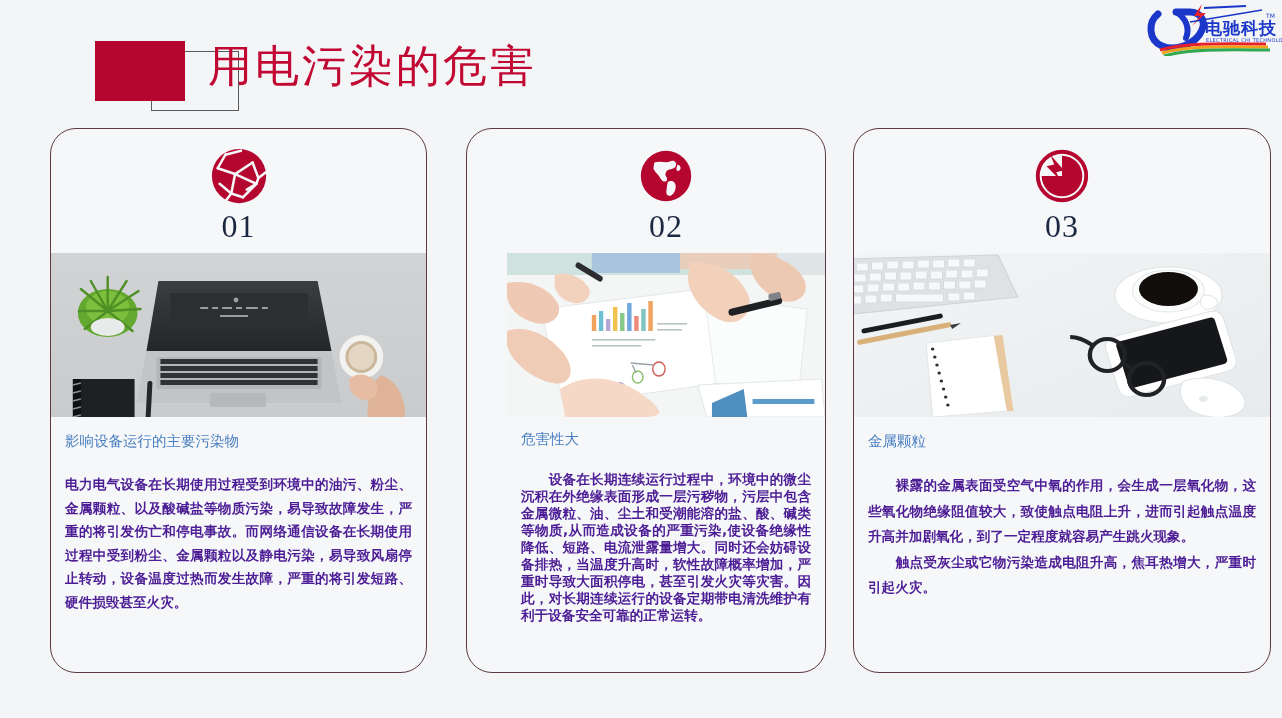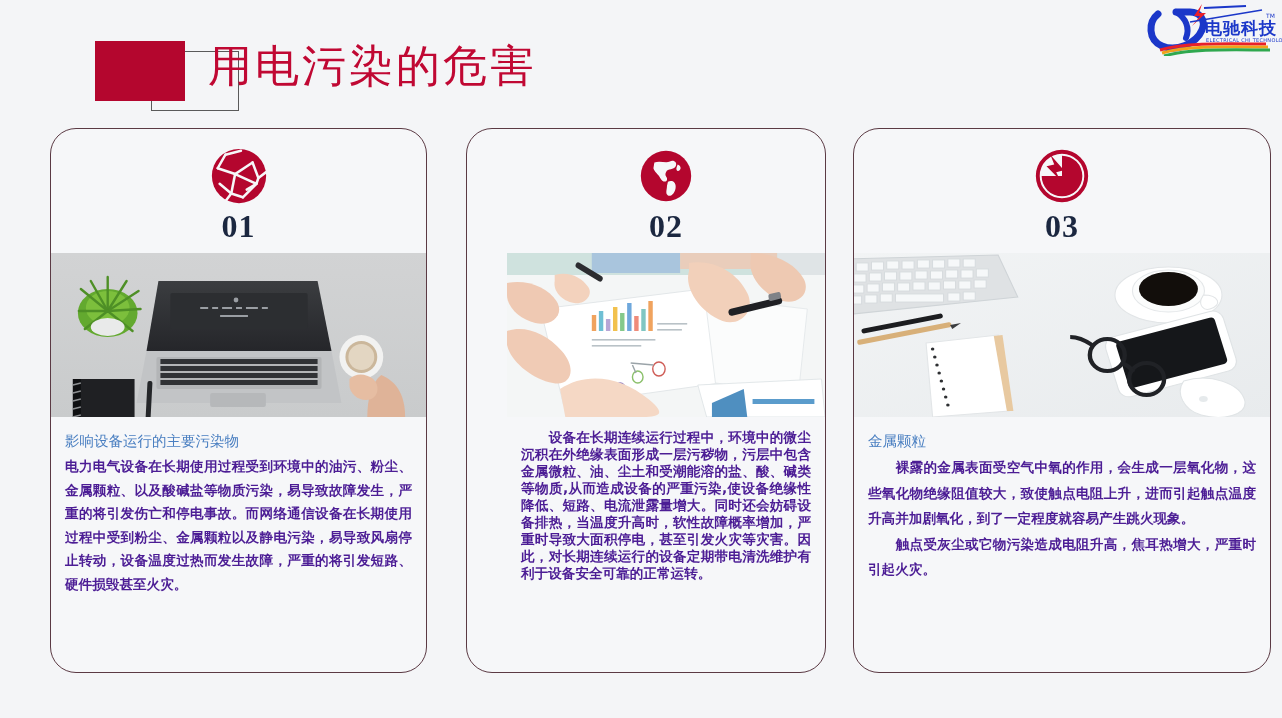--- a/index.html
+++ b/index.html
@@ -99,40 +99,39 @@
     display: block;
   }
   .card-num {
     text-align: center;
     font-family: "Liberation Serif", "DejaVu Serif", serif;
     font-size: 32px;
     color: #1b2740;
     letter-spacing: 1px;
     line-height: 34px;
     margin-top: 2px;
-    font-weight: bold;
   }
 
   .card-photo {
     width: 100%;
     height: 164px;
     display: block;
     position: relative;
     overflow: hidden;
   }
   .card-photo svg { display:block; width:100%; height:100%; }
 
   .card-body {
     padding: 14px 14px 0 14px;
   }
   .card-subtitle {
     color: #4a7fc1;
     font-size: 14.5px;
     line-height: 20px;
-    margin-bottom: 4px;
+    margin-bottom: 22px;
     font-family: "DejaVu Sans", "Liberation Sans", sans-serif;
   }
   .card-para {
     color: #4c1d95;
     font-size: 13.6px;
     line-height: 23.5px;
     font-weight: bold;
     text-align: justify;
     text-justify: inter-ideograph;
     font-family: "DejaVu Sans", "Liberation Sans", sans-serif;
@@ -348,20 +347,21 @@
 
         <g>
           <rect x="76" y="16" width="34" height="6" rx="3" fill="#2b2c30" transform="rotate(28 93 19)"></rect>
           <rect x="250" y="50" width="62" height="7" rx="3.5" fill="#1f2024" transform="rotate(-12 281 53)"></rect>
           <rect x="296" y="40" width="14" height="7" rx="2" fill="#7f8287" transform="rotate(-12 303 43)"></rect>
         </g>
       </svg>
     </div>
 
     <div class="card-body">
+      <div class="card-subtitle">危害性大</div>
       <p class="card-para">　　设备在长期连续运行过程中，环境中的微尘沉积在外绝缘表面形成一层污秽物，污层中包含金属微粒、油、尘土和受潮能溶的盐、酸、碱类等物质,从而造成设备的严重污染,使设备绝缘性降低、短路、电流泄露量增大。同时还会妨碍设备排热，当温度升高时，软性故障概率增加，严重时导致大面积停电，甚至引发火灾等灾害。因此，对长期连续运行的设备定期带电清洗维护有利于设备安全可靠的正常运转。</p>
     </div>
   </div>
 
   <div class="card" id="card-3">
     <div class="card-head">
       <svg class="card-icon" viewBox="0 0 64 64">
         <circle cx="32" cy="32" r="25" fill="none" stroke="#b4062e" stroke-width="4"></circle>
         <path d="M32 32 L32 11 A21 21 0 1 1 11 32 Z" fill="#b4062e"></path>
         <path d="M32 32 L30 12 A20 20 0 0 0 15 21 Z" fill="#f6f7f9"></path>

